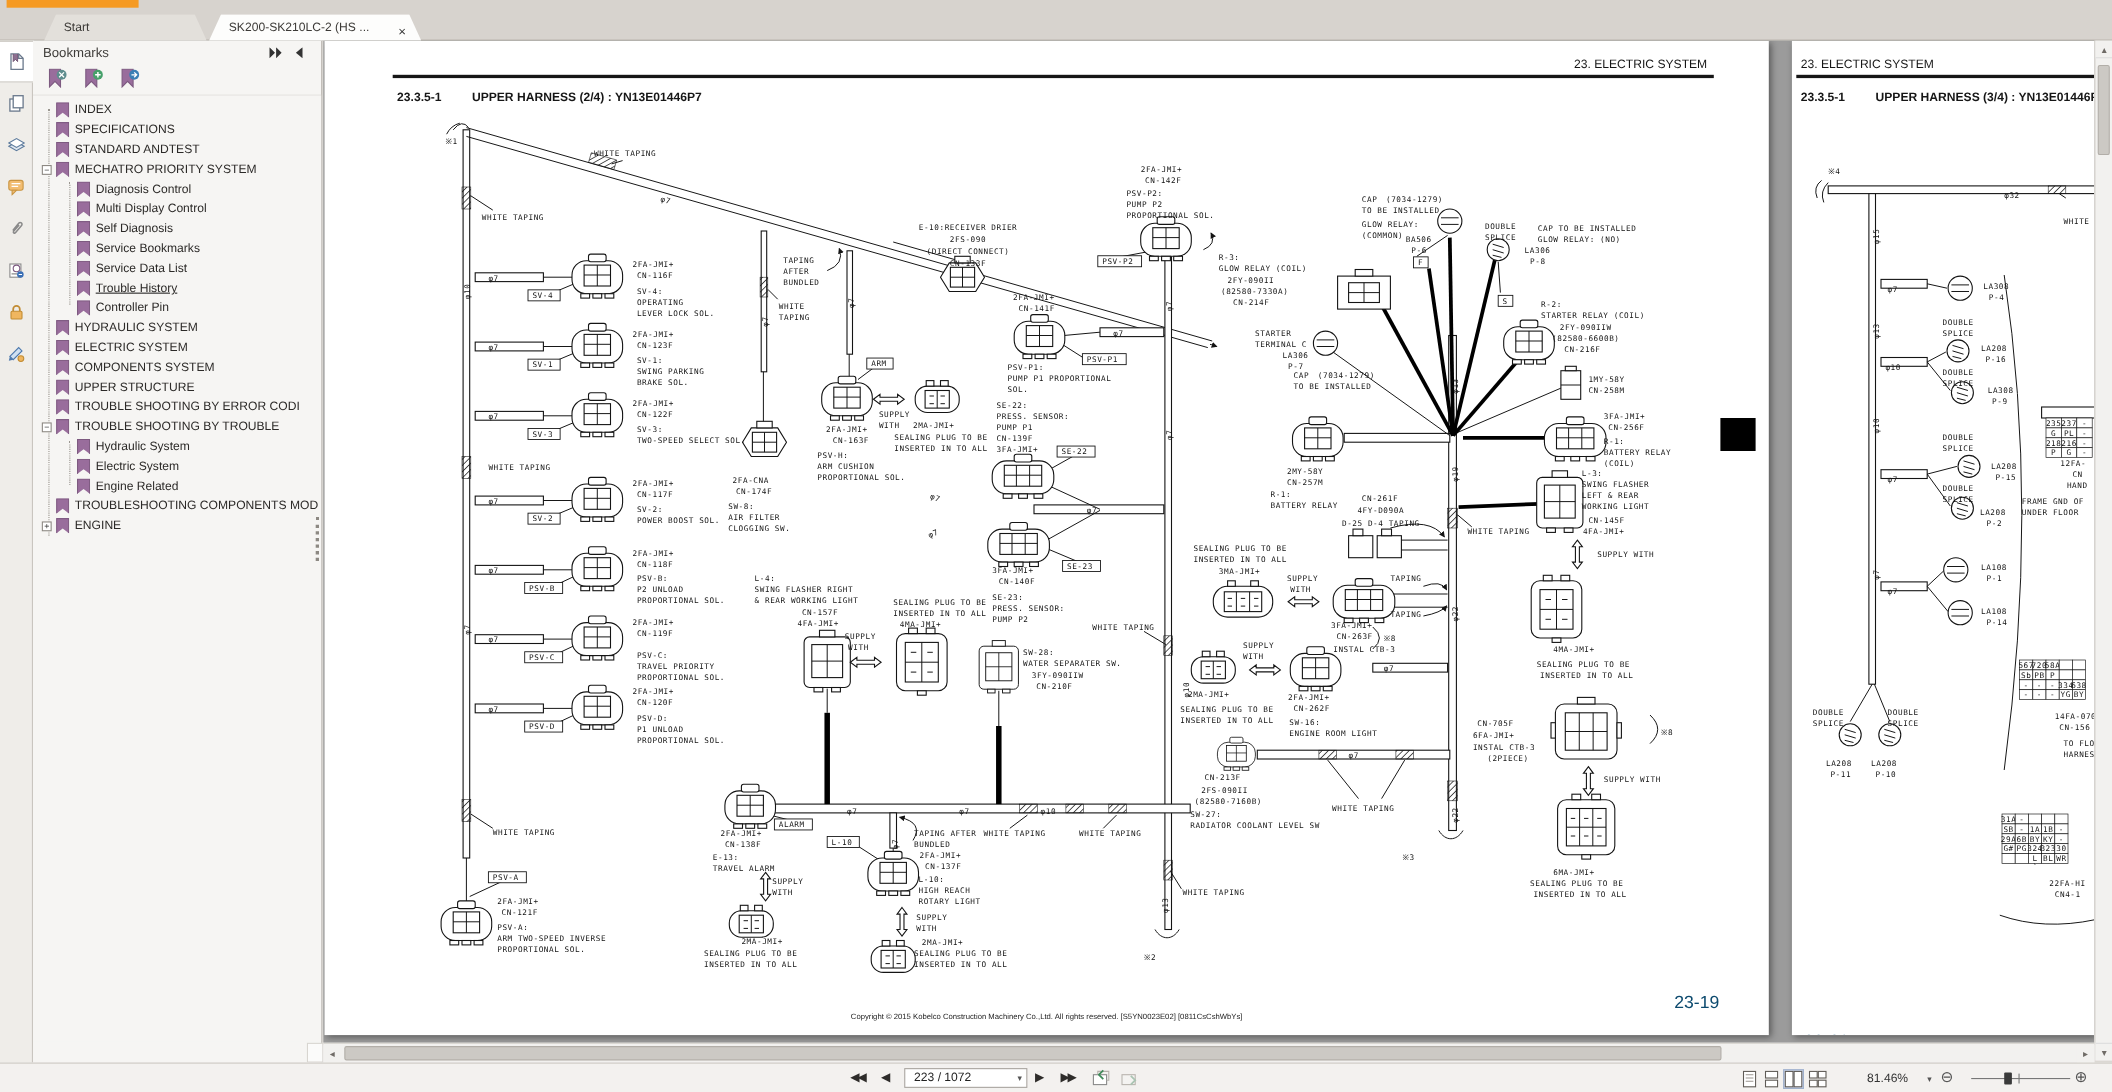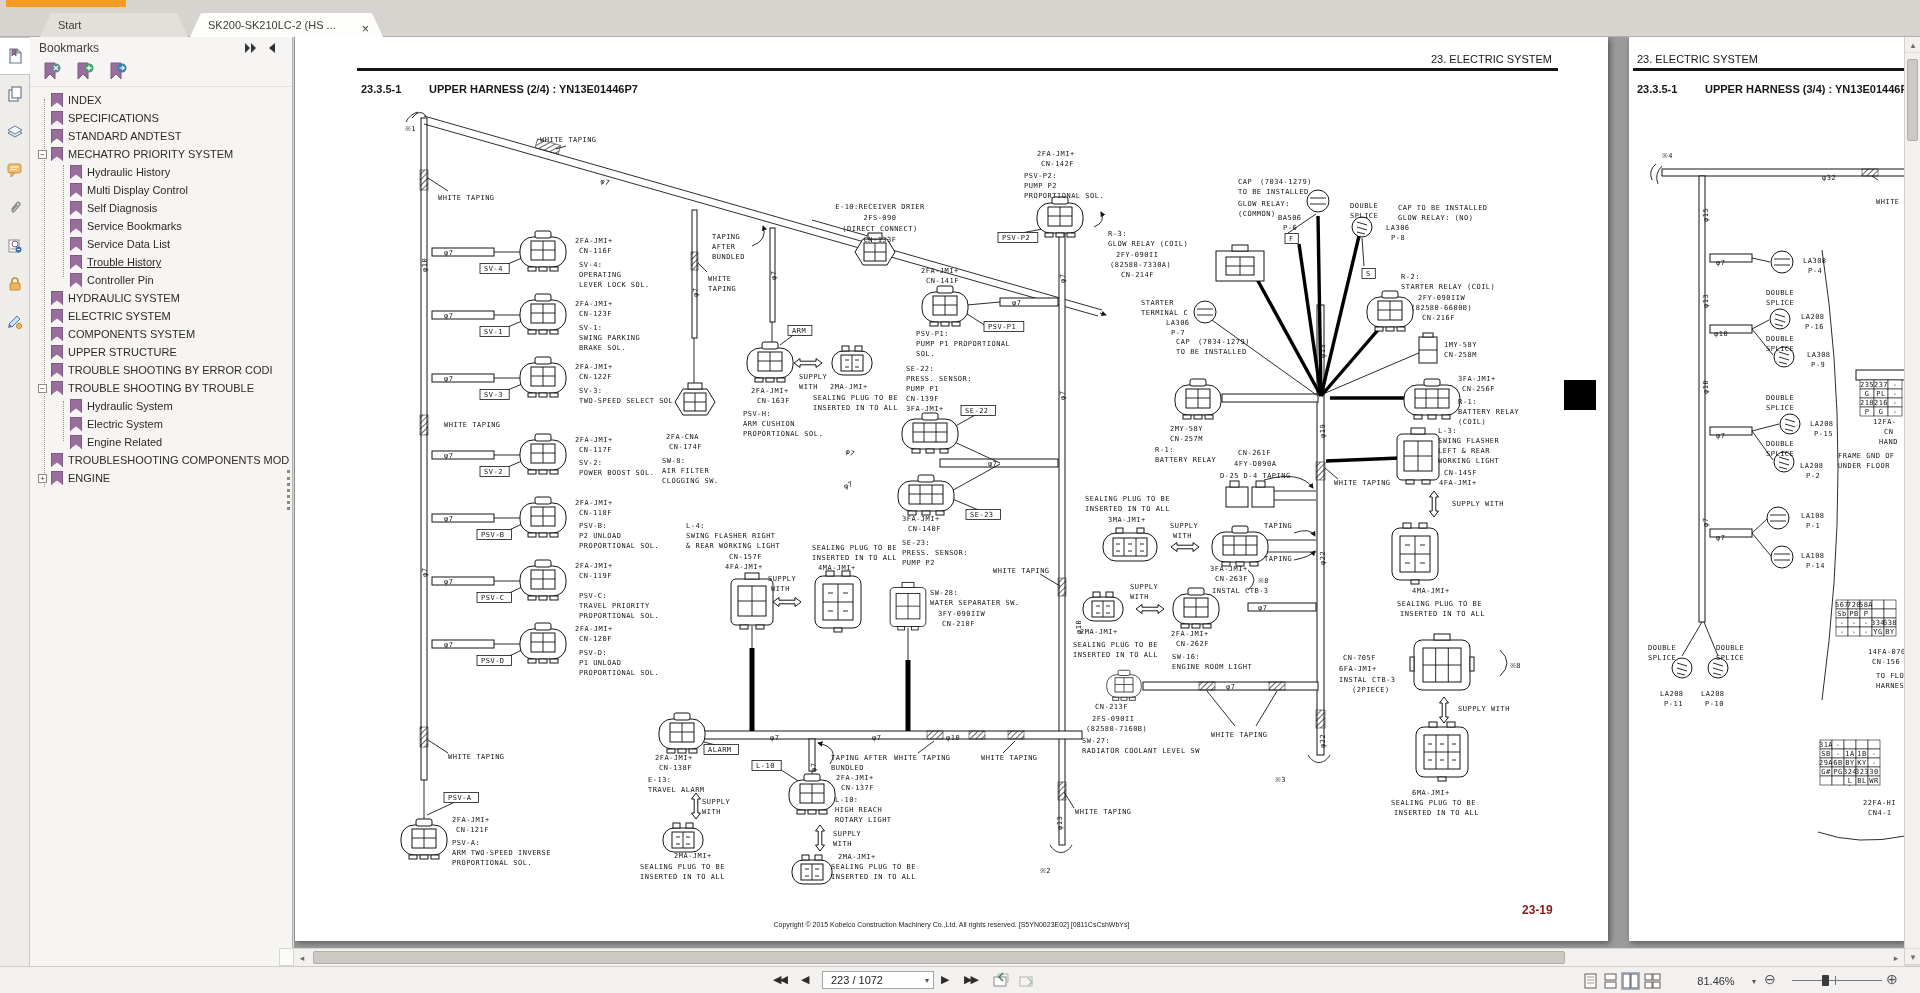--- a/index.html
+++ b/index.html
@@ -36,21 +36,21 @@
   .lvl1{padding-left:27px}
   #grip{position:absolute;right:2px;top:433px;height:40px;width:3px;border-left:3px dotted #8d8983}
   
   #docarea{position:absolute;left:294px;top:37px;width:1610px;height:911px;background:#9b9b9b;overflow:hidden}
   .page{position:absolute;top:0;height:904px;background:#fff;box-shadow:2px 2px 6px rgba(0,0,0,.45)}
   #pageL{left:1px;width:1313px}
   #pageR{left:1335px;width:275px;overflow:hidden}
   .pghead{position:absolute;font-size:11px;font-weight:normal;color:#161616;white-space:nowrap}
   .pgrule{position:absolute;height:3px;background:#161616}
   .pgsec{position:absolute;font-size:11px;font-weight:bold;color:#161616;white-space:nowrap}
-  .pgno{position:absolute;font-size:12px;font-weight:bold;color:#7f1d1d}
+  .pgno{position:absolute;font-size:16px;font-weight:normal;color:#0c4a6e}
   #footerL{position:absolute;width:100%;text-align:center;top:884px;font-size:7px;color:#222}
   svg.diag{position:absolute;left:0;top:0}
   svg.diag text{font-family:"DejaVu Sans Mono",monospace;font-size:7px;fill:#141414;letter-spacing:.5px}
   .cw{fill:#fff;stroke:#141414;stroke-width:1}
   .thin{stroke:#141414;stroke-width:.9;fill:none}
   .thick{stroke:#000;stroke-width:3.4;fill:none}
   .tagbox{fill:#fff;stroke:#141414;stroke-width:.8}
   
   #vscroll{position:absolute;left:1904px;top:37px;width:16px;height:927px;background:#f2f1ef;border-left:1px solid #d4d1cc}
   #hscroll{position:absolute;left:294px;top:948px;width:1610px;height:18px;background:#f2f1ef;border-top:1px solid #d8d5d0}
@@ -191,21 +191,21 @@
           <span class="bm-label">STANDARD ANDTEST</span>
         </div>
         <div class="bm-row">
           <span class="bm-exp">−</span>
           <span class="bm-flag"></span>
           <span class="bm-label">MECHATRO PRIORITY SYSTEM</span>
         </div>
         <div class="bm-row lvl1">
           <span class="bm-spc"></span>
           <span class="bm-flag"></span>
-          <span class="bm-label">Hydraulic History</span>
+          <span class="bm-label">Diagnosis Control</span>
         </div>
         <div class="bm-row lvl1">
           <span class="bm-spc"></span>
           <span class="bm-flag"></span>
           <span class="bm-label">Multi Display Control</span>
         </div>
         <div class="bm-row lvl1">
           <span class="bm-spc"></span>
           <span class="bm-flag"></span>
           <span class="bm-label">Self Diagnosis</span>

